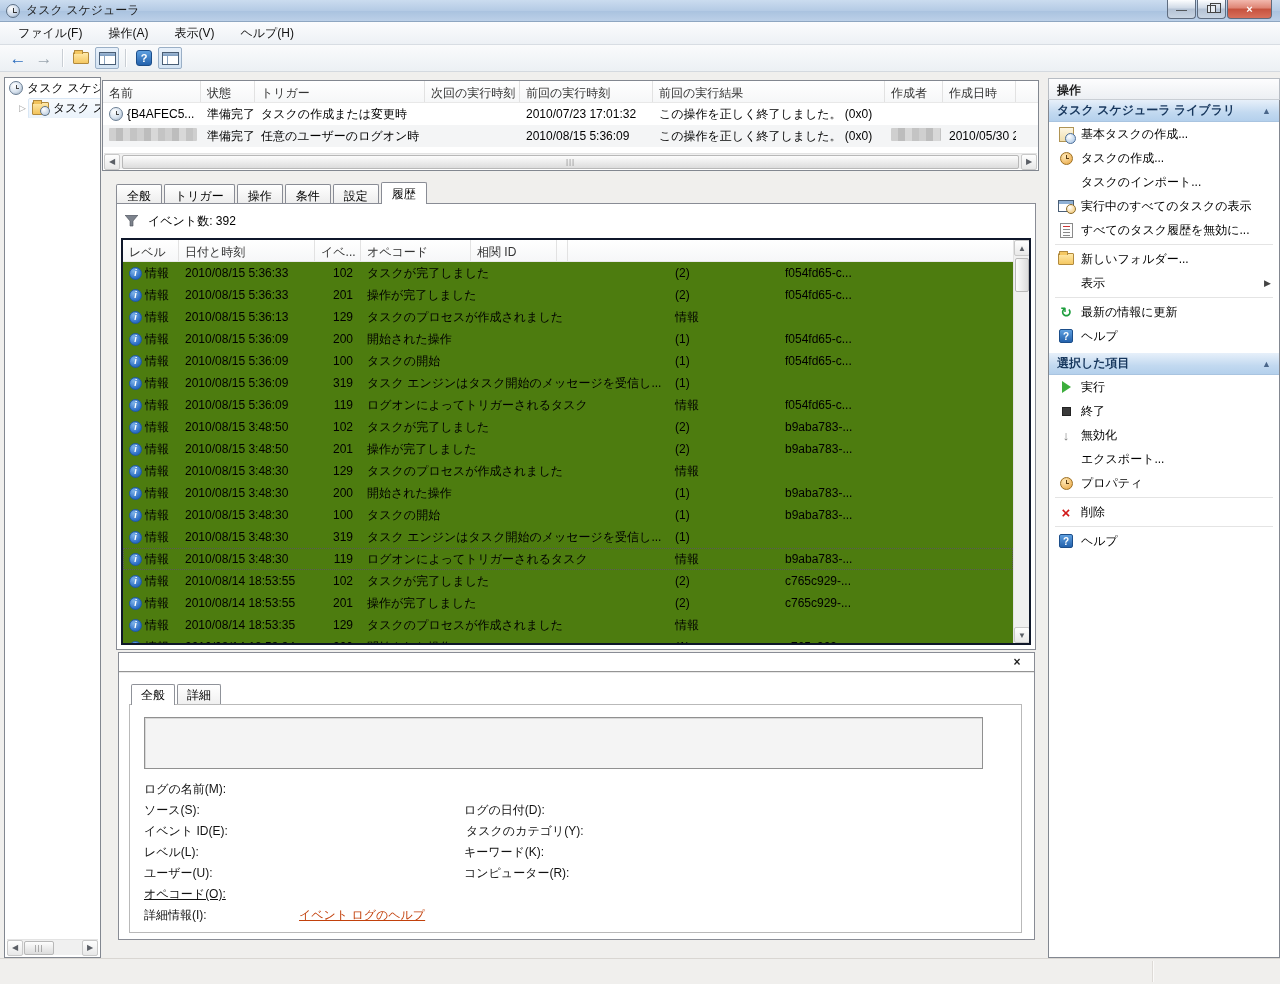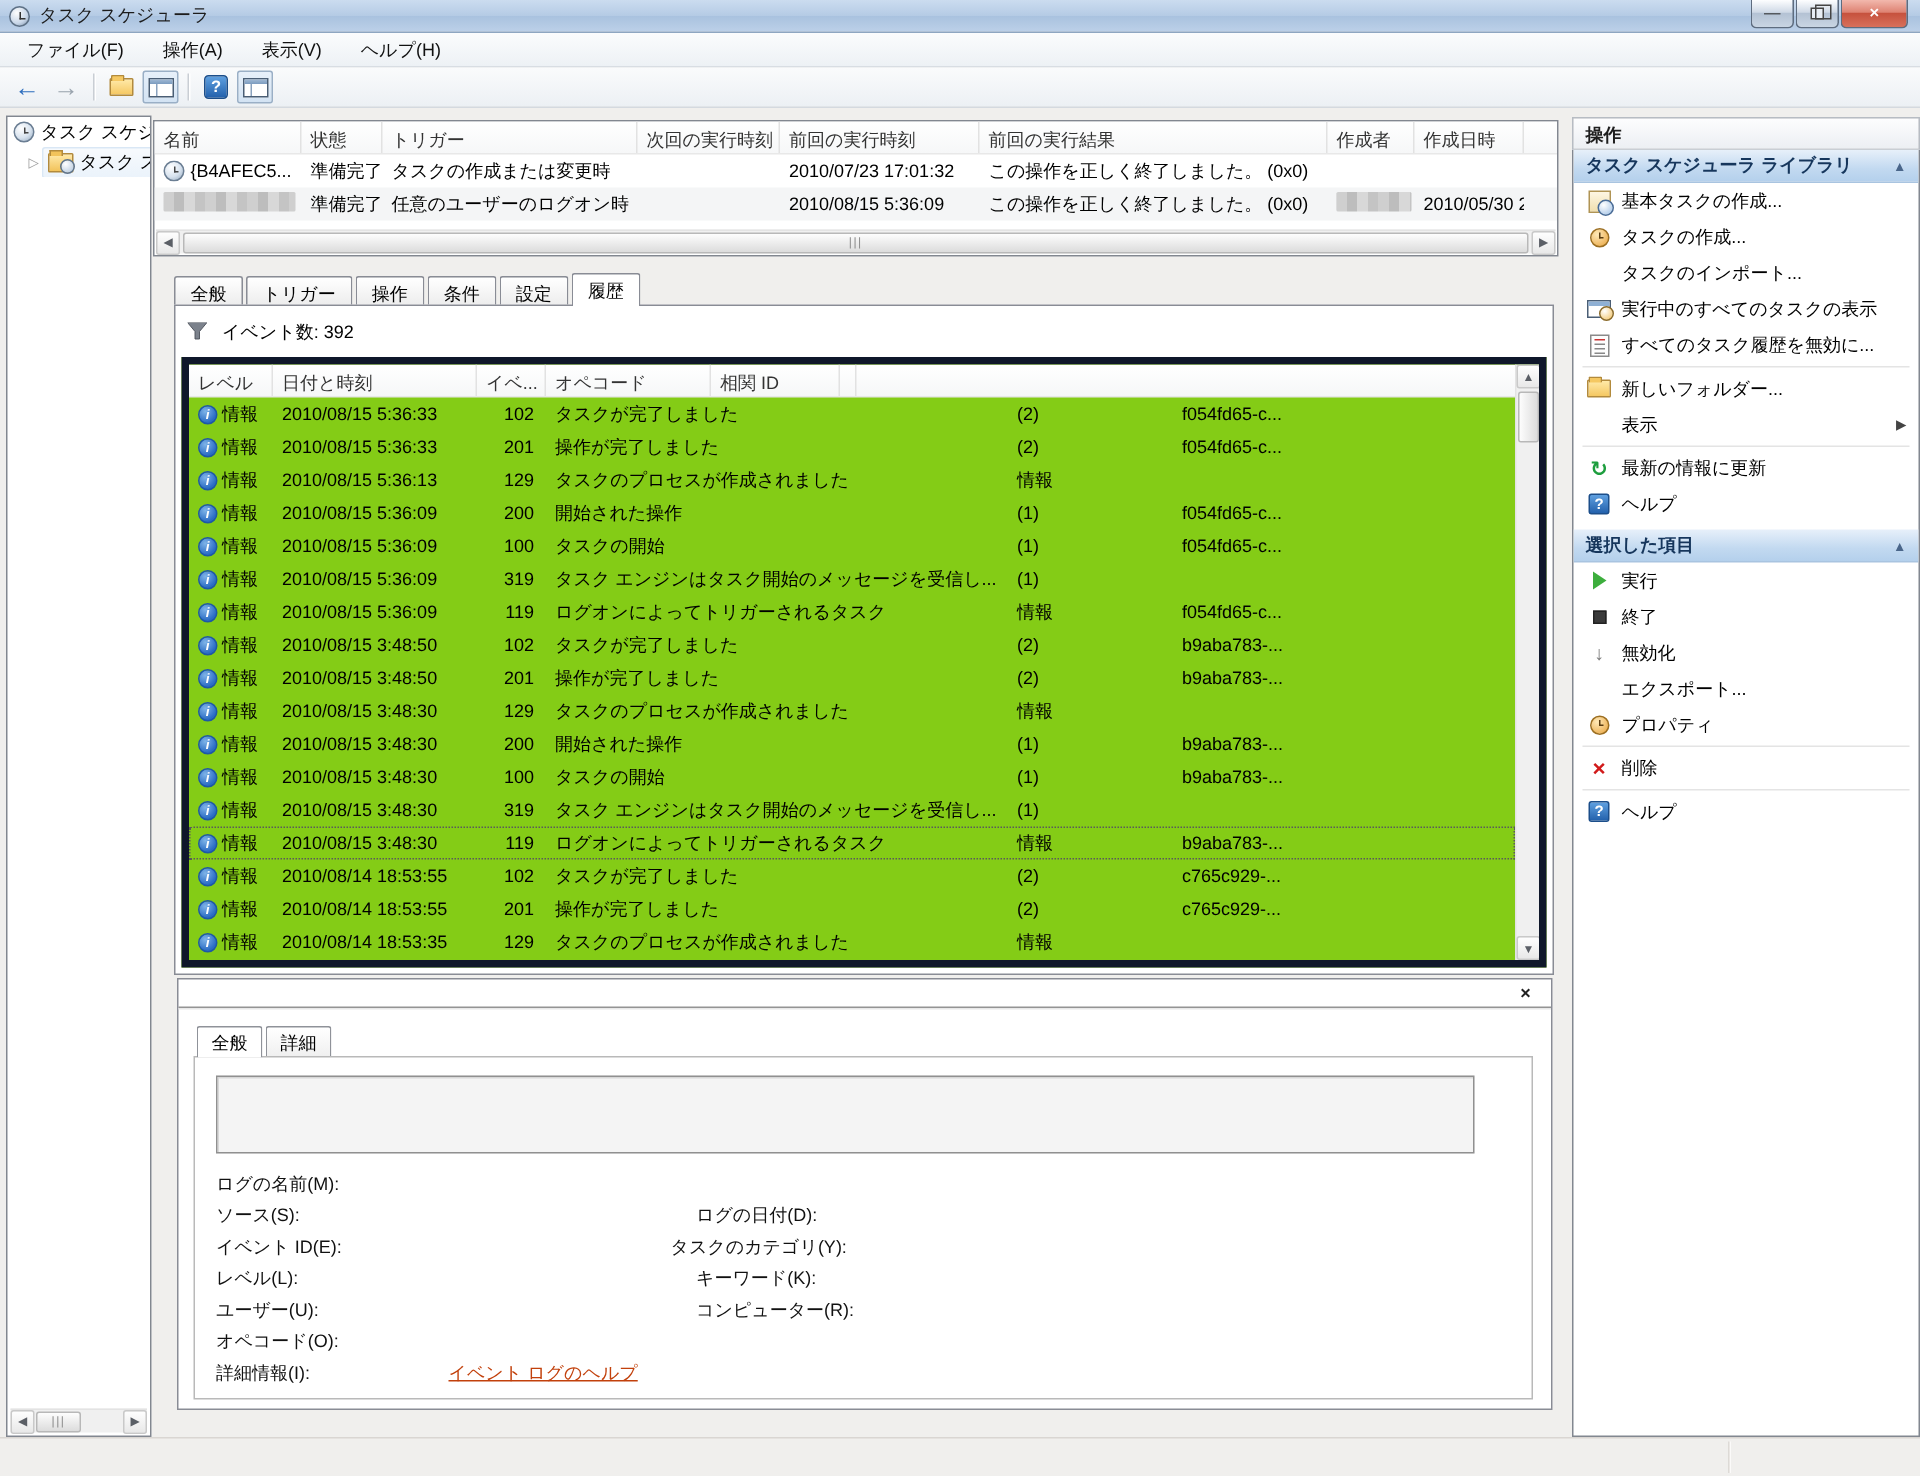--- a/index.html
+++ b/index.html
@@ -87,21 +87,21 @@
   .tab-strip { left:116px; top:182px; height:22px; display:flex; align-items:flex-end; }
   .tab { height:20px; padding:3px 10px 0 10px; border:1px solid #898C95; border-bottom:none; background:linear-gradient(#FFFFFF,#ECECEC);
     margin-right:2px; border-radius:2px 2px 0 0; font-size:12px; }
   .tab.active { height:22px; background:#fff; position:relative; z-index:3; }
   .tab-frame { left:116px; top:203px; width:920px; height:447px; background:#fff; border:1px solid #898C95; }
 
   .filter-row { position:absolute; left:8px; top:8px; display:flex; align-items:center; gap:10px; height:18px; }
   .funnel { width:13px; height:12px; }
 
   
-  .event-grid { position:absolute; left:4px; top:34px; right:4px; bottom:4px; border:5px solid #0f172a; overflow:hidden; background:#84cc16; }
+  .event-grid { position:absolute; left:4px; top:34px; right:4px; bottom:4px; border:2px solid #0f172a; overflow:hidden; background:#4d7c0f; }
   .ev-row { display:flex; height:22px; align-items:center; white-space:nowrap; }
   .ev-row.selected { outline:1px dotted #5A5A5A; outline-offset:-1px; }
   .e-cell { padding:0 4px 0 6px; overflow:hidden; white-space:nowrap; }
   .col-level { width:56px; flex:0 0 56px; display:flex; align-items:center; gap:3px; }
   .col-dt { width:136px; flex:0 0 136px; }
   .col-id { width:46px; flex:0 0 46px; text-align:right; padding-right:8px; }
   .col-cat { width:308px; flex:0 0 308px; }
   .col-op { width:110px; flex:0 0 110px; }
   .col-corr { width:86px; flex:0 0 86px; }
   .info-ico { width:13px; height:13px; flex:0 0 13px; border-radius:50%; background:radial-gradient(circle at 35% 30%,#7FB4E8,#2A6CC4 70%);
@@ -505,24 +505,24 @@
       <div class="pv-tab">詳細</div>
     </div>
   <div class="pv-frame">
     <div class="pv-descbox"></div>
     <div class="fields" id="preview-fields">
         <div class="fld" style="left: 0px; top: 0px;">ログの名前(M):</div>
         <div class="fld" style="left: 0px; top: 21px;">ソース(S):</div>
         <div class="fld" style="left: 0px; top: 42px;">イベント ID(E):</div>
         <div class="fld" style="left: 0px; top: 63px;">レベル(L):</div>
         <div class="fld" style="left: 0px; top: 84px;">ユーザー(U):</div>
-        <div class="fld" style="left: 0px; top: 105px;">オペコード(O):</div>
+        <div class="fld" style="left: 0px; top: 105px; text-decoration: underline;">オペコード(O):</div>
         <div class="fld" style="left: 0px; top: 126px;">詳細情報(I):</div>
         <div class="fld" style="left: 320px; top: 21px;">ログの日付(D):</div>
-        <div class="fld" style="left: 303px; top: 42px;">タスクのカテゴリ(Y):</div>
+        <div class="fld" style="left: 322px; top: 42px;">タスクのカテゴリ(Y):</div>
         <div class="fld" style="left: 320px; top: 63px;">キーワード(K):</div>
         <div class="fld" style="left: 320px; top: 84px;">コンピューター(R):</div>
         <a class="fld pv-link" href="#" style="left: 155px; top: 126px;">イベント ログのヘルプ</a>
       </div>
   </div>
 </div>
 
 <div class="abs splitter-v"></div>
 
 <div class="abs actions-header">

